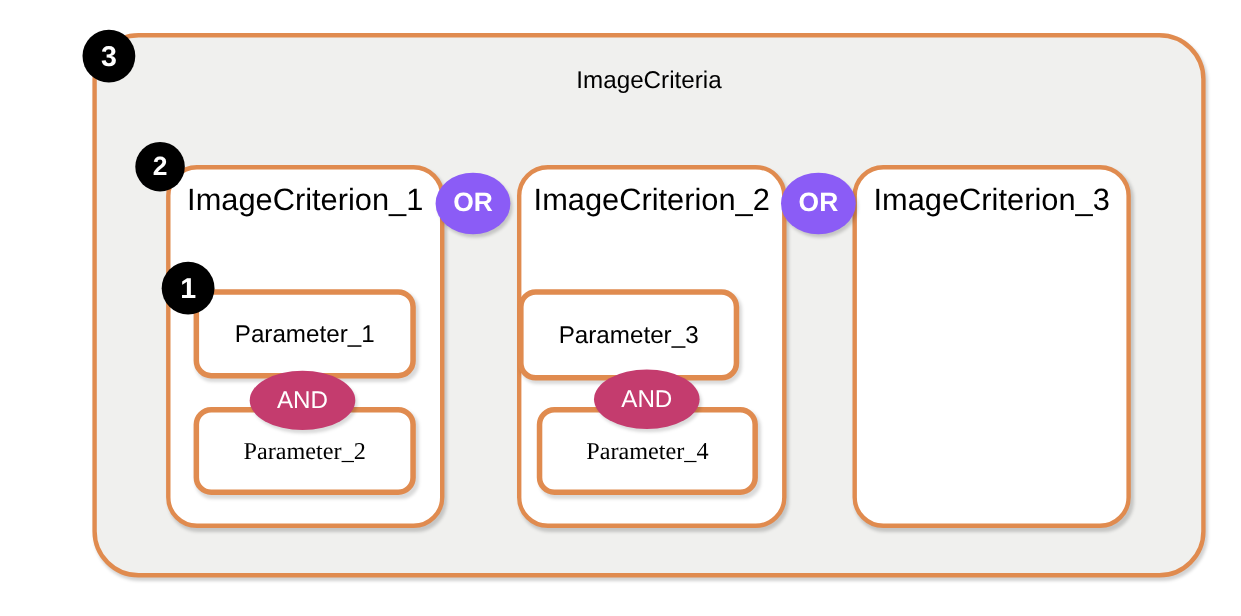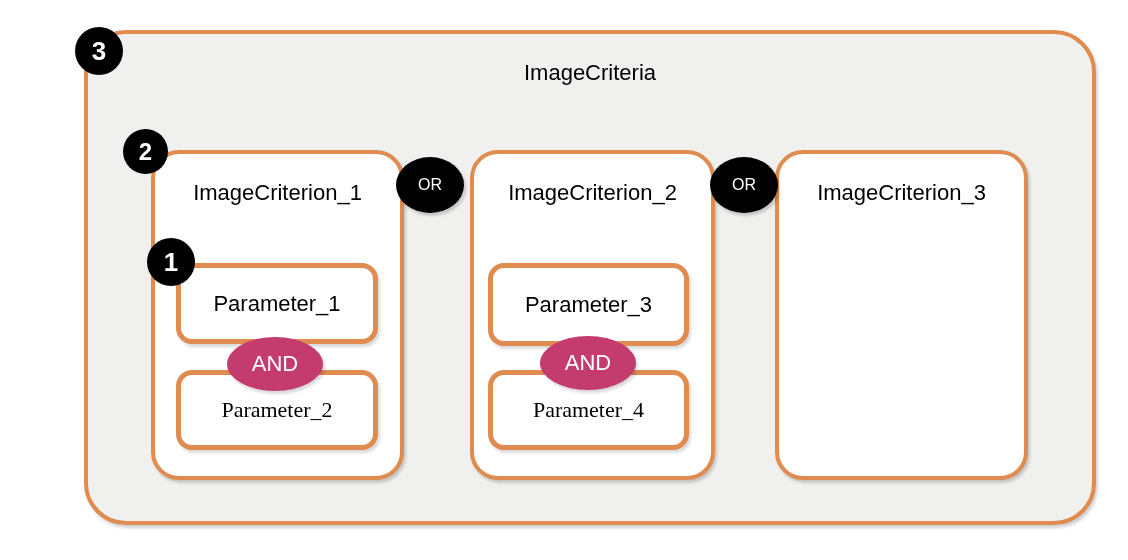--- a/index.html
+++ b/index.html
@@ -41,23 +41,23 @@
   .criterion-box {
     position: absolute;
     top: 150px;
     height: 330px;
     background: #ffffff;
     border: 4px solid #e08b4f;
     border-radius: 28px;
     box-shadow: 2px 3px 3px rgba(0,0,0,0.18);
   }
   .criterion-label {
-    padding-top: 26px;
+    padding-top: 12px;
     text-align: center;
-    font-size: 22px;
+    font-size: 28px;
     color: #000000;
   }
   .crit-1 { left: 140px; width: 253px; }
   .crit-2 { left: 459px; width: 245px; }
   .crit-3 { left: 764px; width: 253px; }
 
   
   .param-box {
     position: absolute;
     background: #ffffff;
@@ -65,36 +65,36 @@
     border-radius: 16px;
     box-shadow: 2px 3px 3px rgba(0,0,0,0.15);
     display: flex;
     align-items: center;
     justify-content: center;
     font-size: 22px;
     color: #000000;
   }
   .param-1 { left: 165px; top: 263px; width: 202px; height: 81px; text-align: right; }
   .param-2 { left: 165px; top: 370px; width: 202px; height: 80px; font-family: Liberation Serif, serif; }
-  .param-3 { left: 477px; top: 263px; width: 201px; height: 83px; }
+  .param-3 { left: 460px; top: 263px; width: 201px; height: 83px; }
   .param-4 { left: 477px; top: 370px; width: 201px; height: 80px; font-family: Liberation Serif, serif; }
   .param-5 { left: 788px; top: 266px; width: 204px; height: 81px; }
 
   
   .or-badge {
     position: absolute;
     width: 68px; height: 56px;
-    background: #000000;
+    background: #8b5cf6;
     border-radius: 50%;
     display: flex;
     align-items: center;
     justify-content: center;
     color: #ffffff;
-    font-weight: normal;
-    font-size: 16px;
+    font-weight: bold;
+    font-size: 24px;
     z-index: 5;
     box-shadow: 2px 3px 3px rgba(0,0,0,0.18);
   }
   .or-1 { left: 385px; top: 157px; }
   .or-2 { left: 699px; top: 157px; }
 
   
   .and-badge {
     position: absolute;
     width: 96px; height: 54px;

